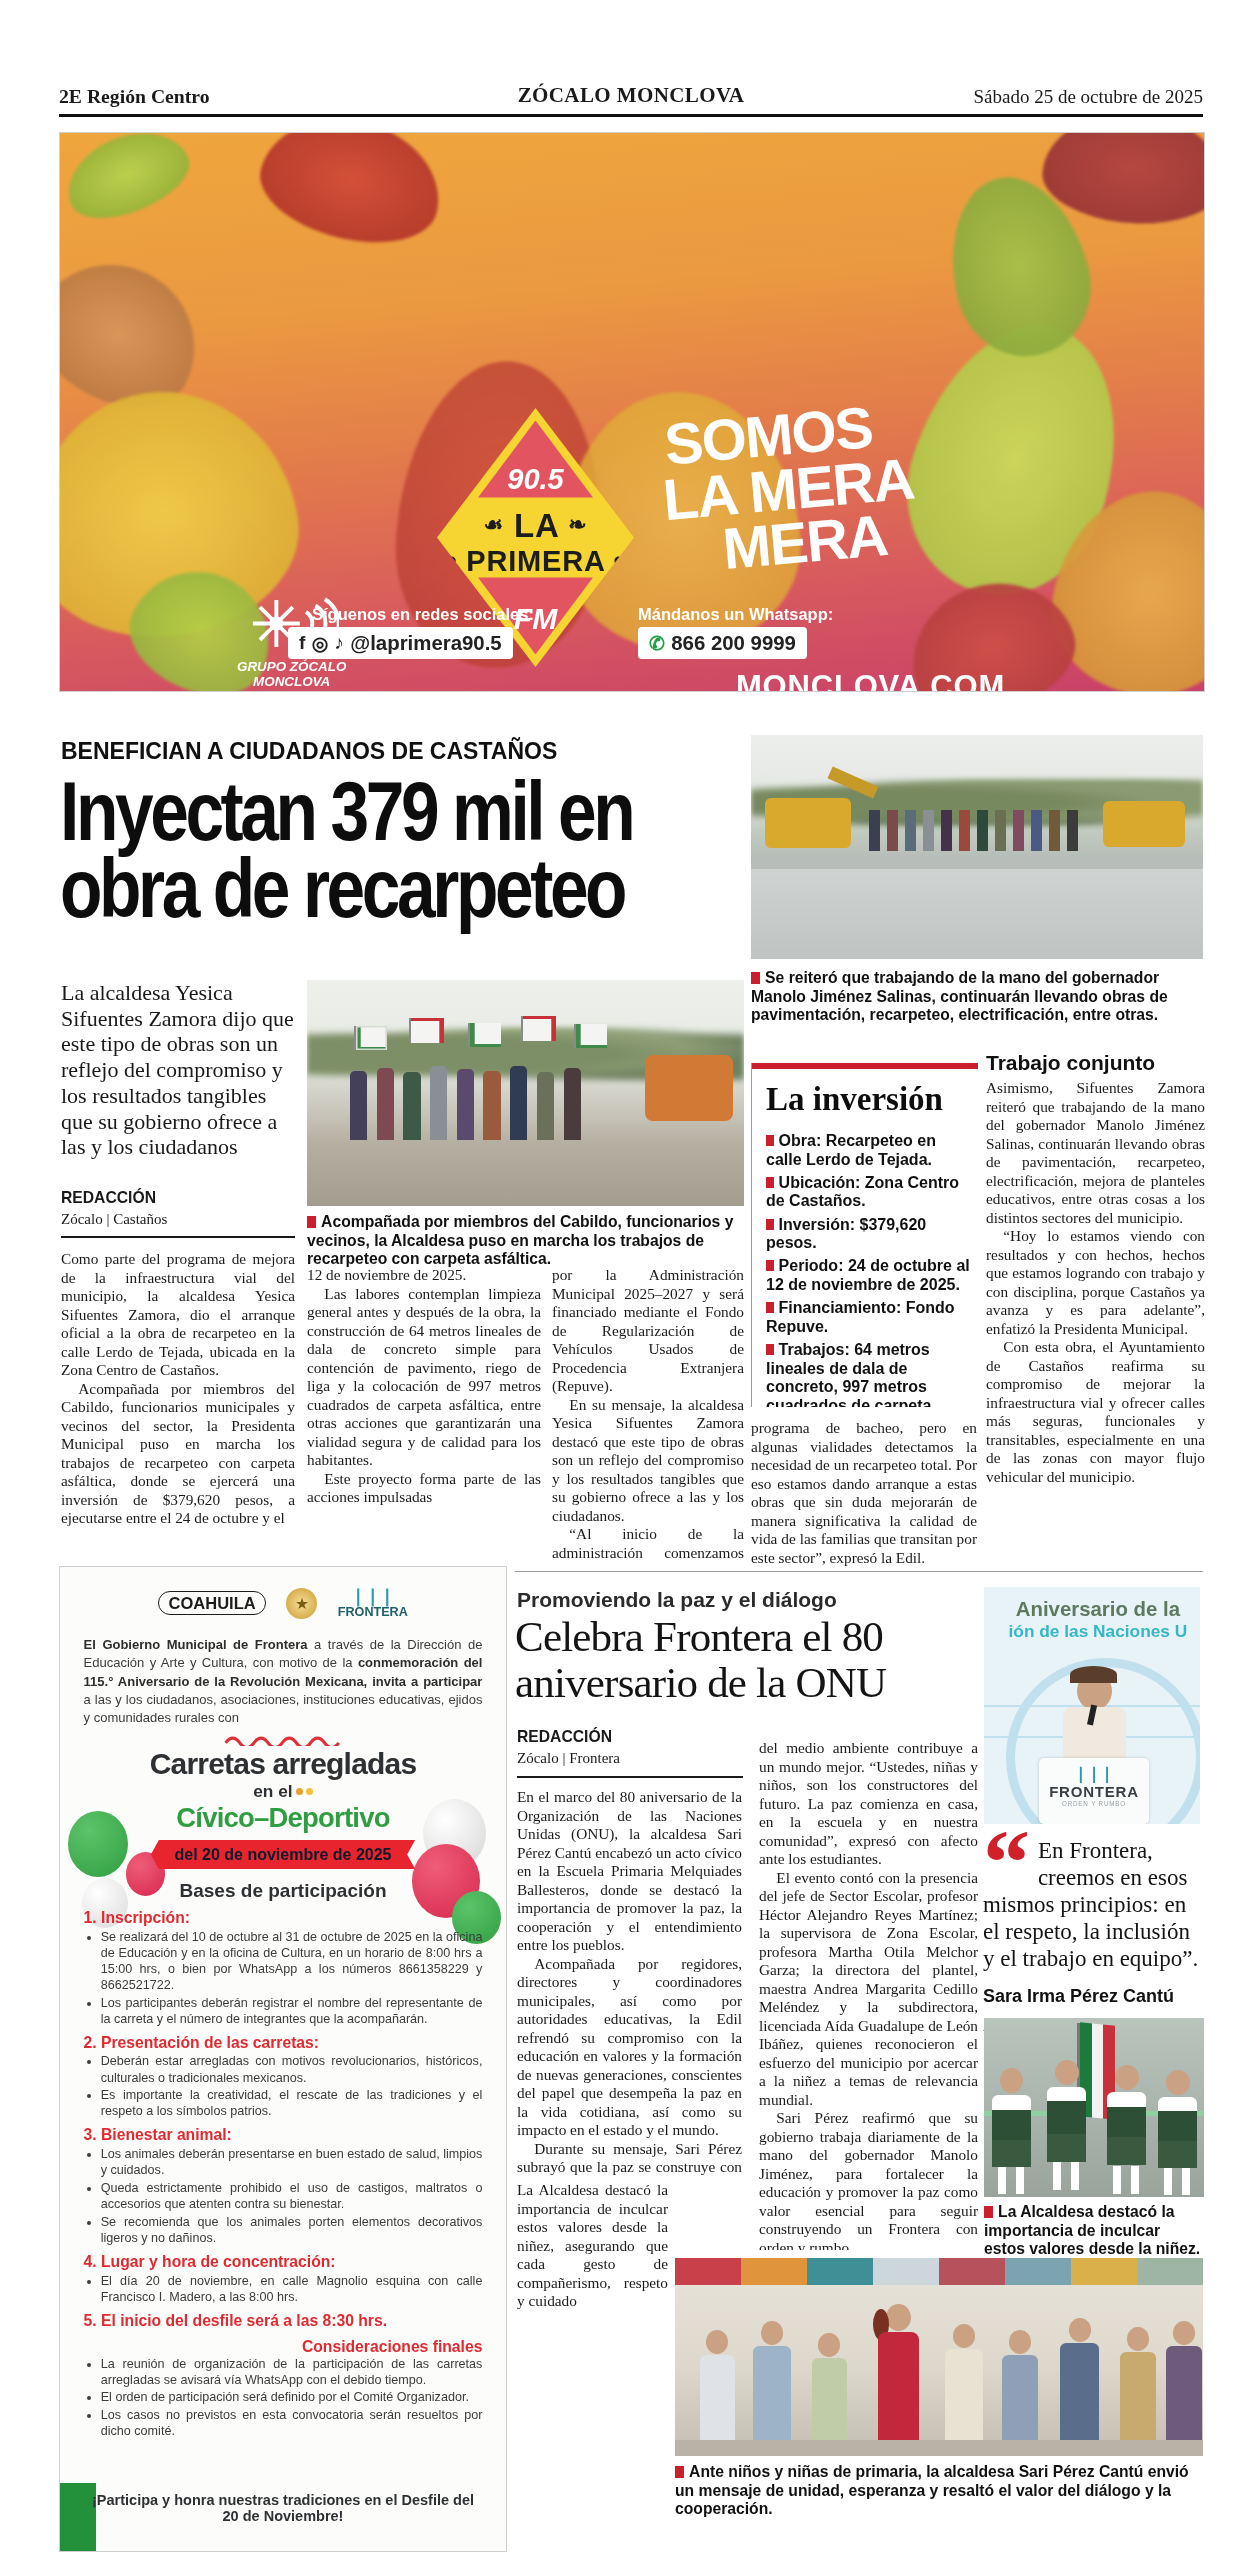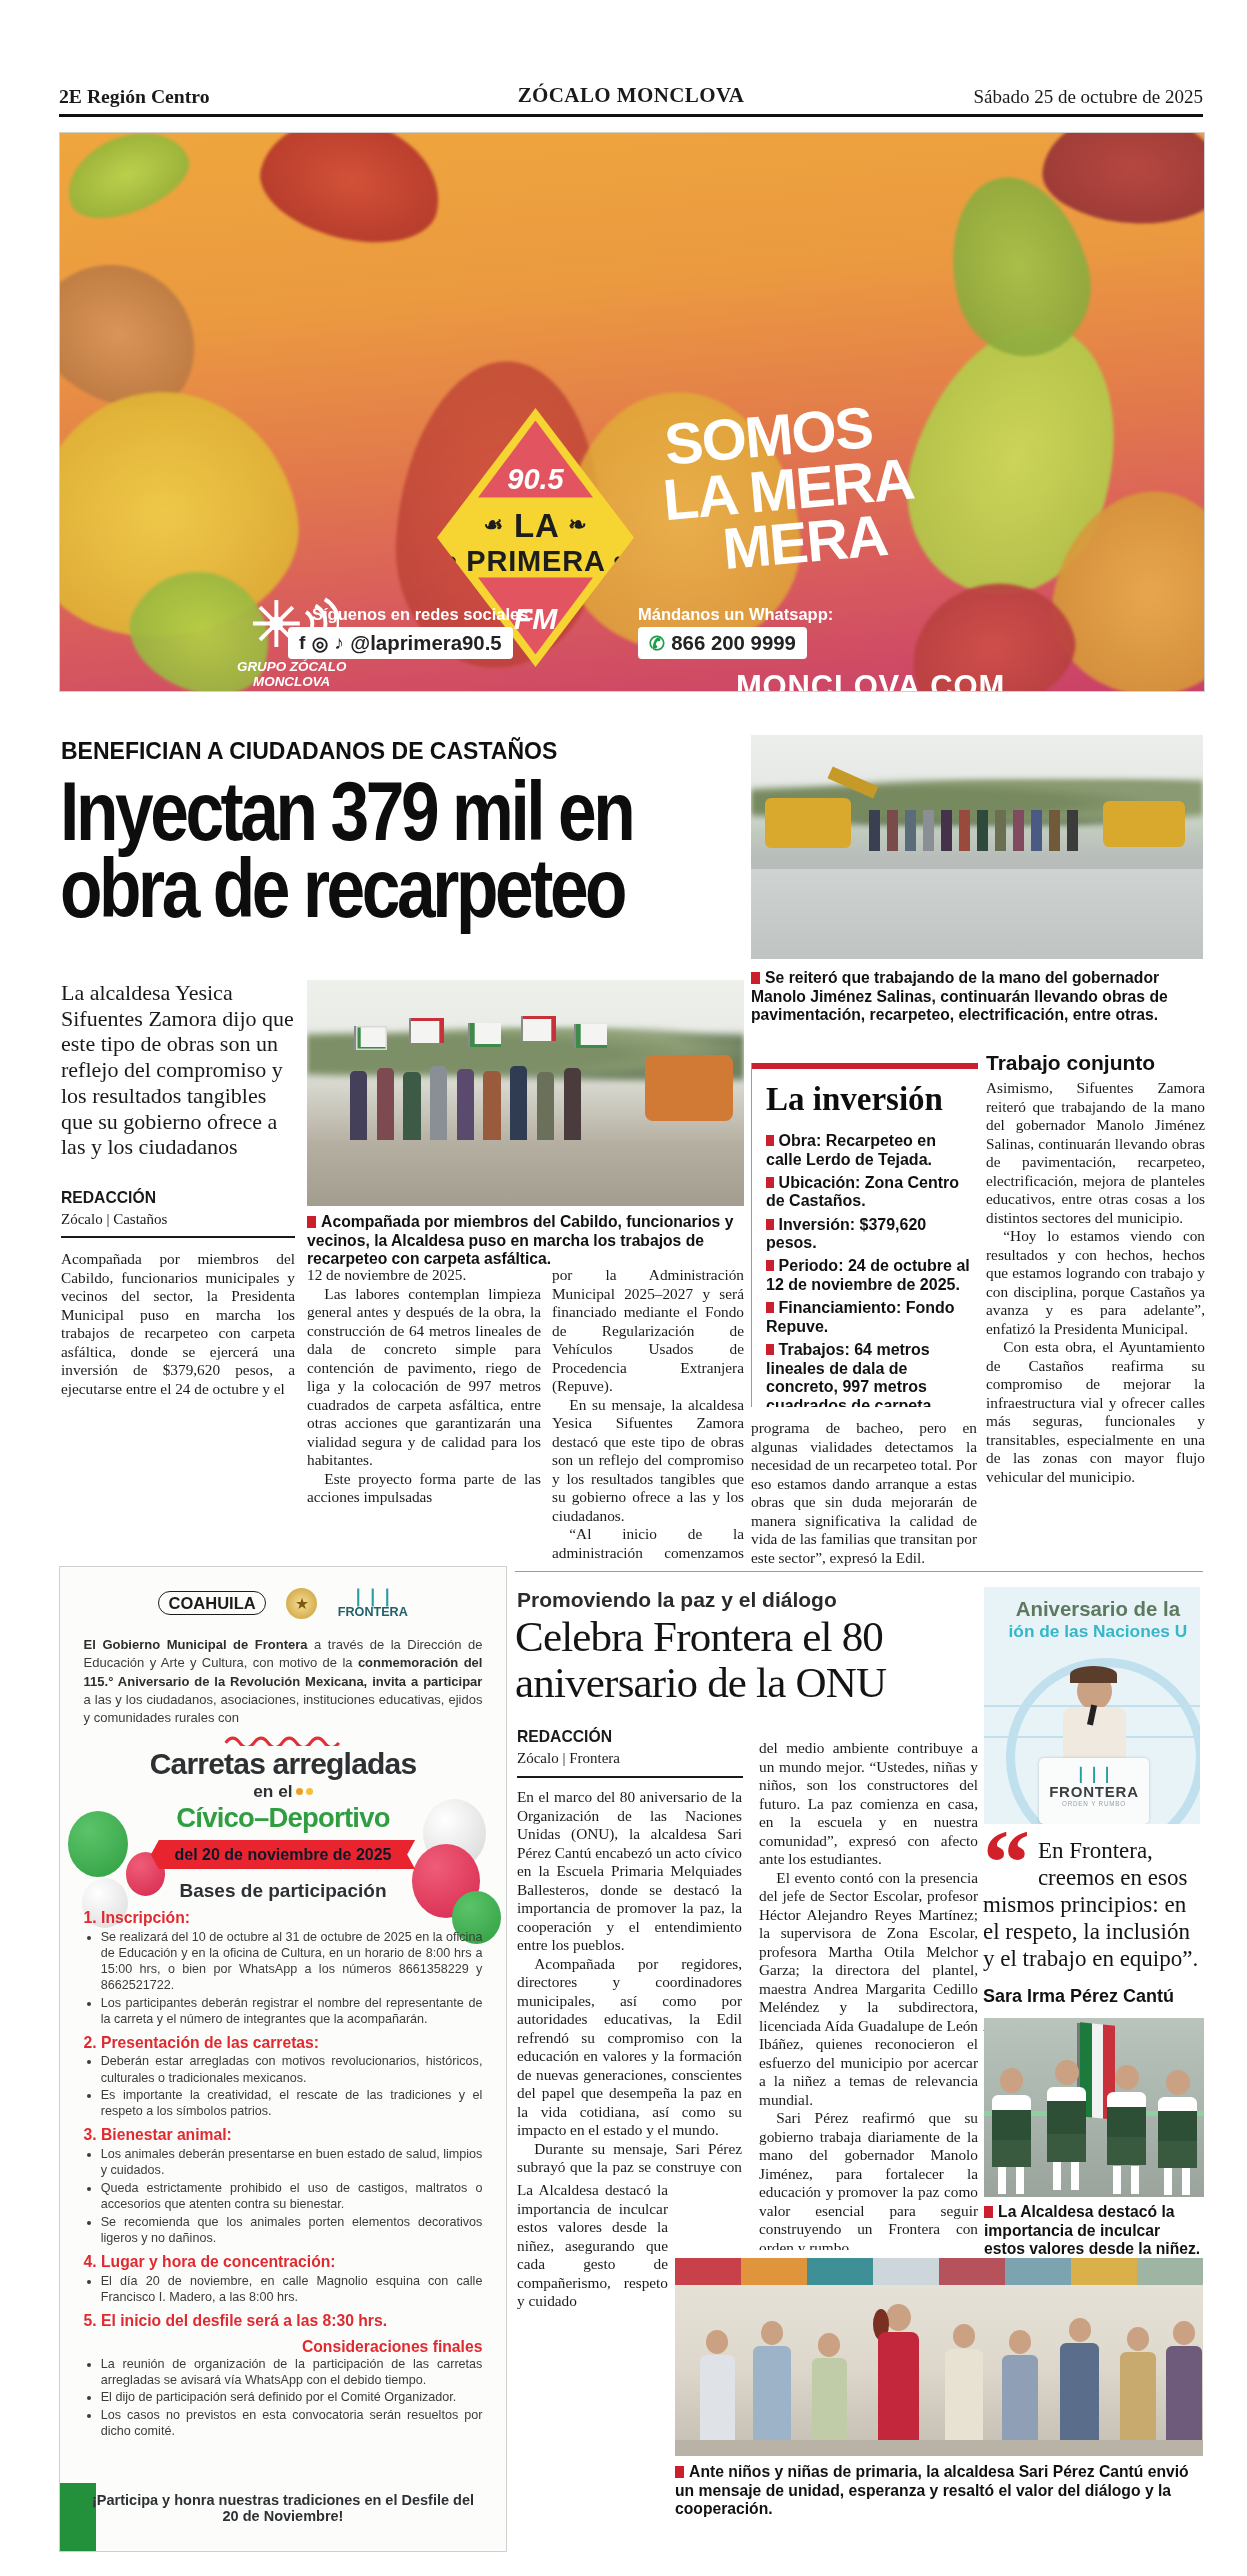--- a/index.html
+++ b/index.html
@@ -218,20 +218,21 @@
   </div>
   <div class="abs caption" style="left:751px;top:969px;width:452px;">
     <span class="redsq"></span><span>Se reiteró que trabajando de la mano del gobernador Manolo Jiménez Salinas, continuarán llevando obras de pavimentación, recarpeteo, electrificación, entre otras.</span>
   </div>
 
   <div class="abs deck" style="left:61px;top:980px;width:234px;">La alcaldesa Yesica Sifuentes Zamora dijo que este tipo de obras son un reflejo del compromiso y los resultados tangibles que su gobierno ofrece a las y los ciudadanos</div>
   <div class="abs byname" style="left:61px;top:1189px;">REDACCIÓN</div>
   <div class="abs bysrc" style="left:61px;top:1211px;">Zócalo | Castaños</div>
   <div class="abs byrule" style="left:61px;top:1236px;width:234px;"></div>
   <div class="abs bodycol" style="left:61px;top:1250px;width:234px;height:316px;">
+    <p>Como parte del programa de mejora de la infraestructura vial del municipio, la alcaldesa Yesica Sifuentes Zamora, dio el arranque oficial a la obra de recarpeteo en la calle Lerdo de Tejada, ubicada en la Zona Centro de Castaños.</p>
     <p>Acompañada por miembros del Cabildo, funcionarios municipales y vecinos del sector, la Presidenta Municipal puso en marcha los trabajos de recarpeteo con carpeta asfáltica, donde se ejercerá una inversión de $379,620 pesos, a ejecutarse entre el 24 de octubre y el</p>
   </div>
 
   <div class="photo" style="left:307px;top:980px;width:437px;height:226px;background:linear-gradient(#eef0ec 0%,#e6e9e2 35%,#b9b3a6 70%,#aaa496 100%);">
     <div class="fig" style="left:0;top:47px;width:437px;height:55px;background:radial-gradient(ellipse at 20% 50%,#7d8f66 0 45%,transparent 65%),radial-gradient(ellipse at 55% 40%,#8fa077 0 40%,transparent 60%),radial-gradient(ellipse at 85% 55%,#6f8260 0 45%,transparent 65%);filter:blur(2.4px);"></div>
     <div class="fig" style="left:47px;top:46px;width:31px;height:23.6px;background:#f4f4f2;border-left:2.4px solid #8a8a8a;box-shadow:inset 0 0 0 1.6px #d6dcd4,inset 4.7px -3.1px 0 0 #3f8a4a;"></div>
     <div class="fig" style="left:102px;top:38px;width:33px;height:25px;background:#f4f4f2;border-left:2.4px solid #8a8a8a;box-shadow:inset -4.7px 3.1px 0 0 #c8313a;"></div>
     <div class="fig" style="left:161px;top:43px;width:31px;height:23.6px;background:#f4f4f2;border-left:2.4px solid #8a8a8a;box-shadow:inset 4.7px -3.1px 0 0 #3f8a4a;"></div>
     <div class="fig" style="left:214px;top:36px;width:33px;height:25px;background:#f4f4f2;border-left:2.4px solid #8a8a8a;box-shadow:inset -4.7px 3.1px 0 0 #c8313a;"></div>
     <div class="fig" style="left:267px;top:44px;width:31px;height:23.6px;background:#f4f4f2;border-left:2.4px solid #8a8a8a;box-shadow:inset 4.7px -3.1px 0 0 #3f8a4a;"></div>
@@ -338,21 +339,21 @@
         <li>Se recomienda que los animales porten elementos decorativos ligeros y no dañinos.</li>
       </ul>
       <div class="p-sec-title">4. Lugar y hora de concentración:</div>
       <ul>
         <li>El día 20 de noviembre, en calle Magnolio esquina con calle Francisco I. Madero, a las 8:00 hrs.</li>
       </ul>
       <div class="p-sec-title">5. El inicio del desfile será a las 8:30 hrs.</div>
       <div class="p-finales">Consideraciones finales</div>
       <ul>
         <li>La reunión de organización de la participación de las carretas arregladas se avisará vía WhatsApp con el debido tiempo.</li>
-        <li>El dijo de participación será definido por el Comité Organizador.</li>
+        <li>El orden de participación será definido por el Comité Organizador.</li>
         <li>Los casos no previstos en esta convocatoria serán resueltos por dicho comité.</li>
       </ul>
     </div>
     <div class="p-footer">¡Participa y honra nuestras tradiciones en el Desfile del 20 de Noviembre!</div>
   </div>
 
   <div class="abs kicker" style="left:517px;top:1588px;font-size:21px;color:#2b2b2b;">Promoviendo la paz y el diálogo</div>
   <div class="abs onu-headline" style="left:515px;top:1614px;width:464px;">
     <div>Celebra Frontera el 80</div>
     <div>aniversario de la ONU</div>

